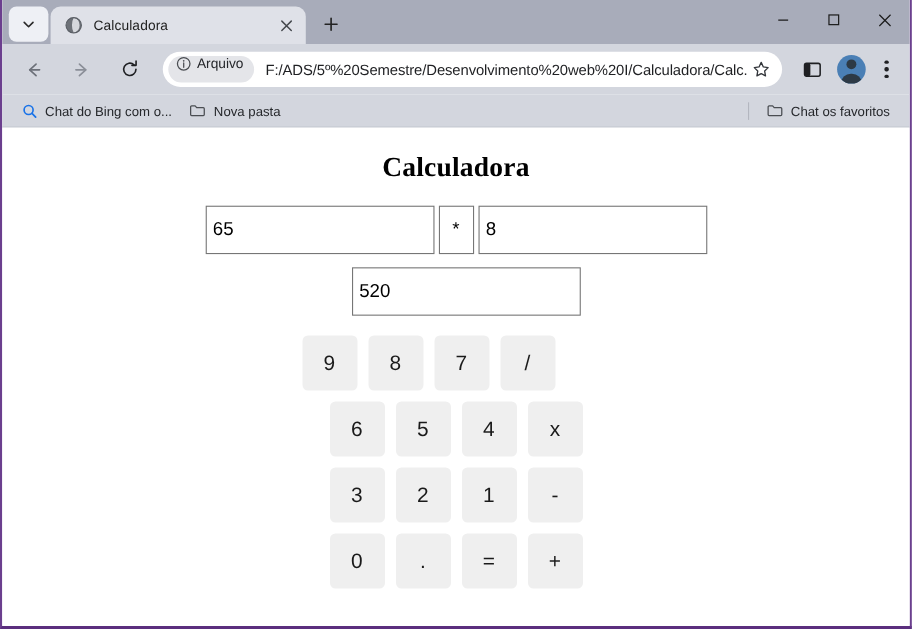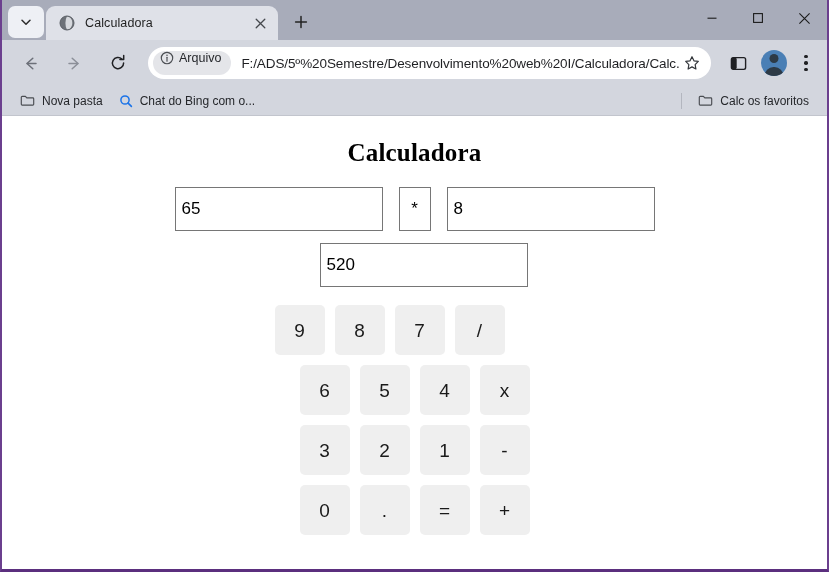--- a/index.html
+++ b/index.html
@@ -254,21 +254,21 @@
     margin: 0;
     padding-top: 23px;
     letter-spacing: 0.2px;
   }
 
   .row-inputs {
     display: flex;
     justify-content: center;
     align-items: flex-start;
     margin-top: 20px;
-    gap: 16px;
+    gap: 4px;
   }
   .calc-input {
     height: 44px;
     border: 1px solid #767676;
     background: #ffffff;
     font-family: "Liberation Sans", sans-serif;
     font-size: 17px;
     color: #000000;
     padding: 0 6px;
     outline: none;
@@ -428,47 +428,47 @@
       <i></i>
         <i></i>
         <i></i>
     </div>
   </div>
 
   <div class="bookmarks">
 
     <div class="bm">
       <span class="bmicon">
-        <svg width="15" height="15" viewBox="0 0 15 15">
-          <path d="M1.3 4.2 a0.9 0.9 0 0 1 0.9 -0.9 H5.4 L6.8 4.9 H12.8 a0.9 0.9 0 0 1 0.9 0.9 V11.2 a0.9 0.9 0 0 1 -0.9 0.9 H2.2 a0.9 0.9 0 0 1 -0.9 -0.9 Z" fill="none" stroke="#4a4d52" stroke-width="1.15" stroke-linejoin="round"></path>
-        </svg>
-      </span>
-      <span class="bmlabel">Nova pasta</span>
-    </div>
-
-    <div class="bm">
-      <span class="bmicon">
         <svg width="14" height="14" viewBox="0 0 14 14">
           <circle cx="6" cy="6" r="4.1" fill="none" stroke="#1a73e8" stroke-width="1.5"></circle>
           <path d="M9.1 9.1 L12.4 12.4" stroke="#1a73e8" stroke-width="1.6" stroke-linecap="round"></path>
         </svg>
       </span>
       <span class="bmlabel">Chat do Bing com o...</span>
     </div>
-
-    <div class="bm-spacer"></div>
-    <div class="bm-divider"></div>
 
     <div class="bm">
       <span class="bmicon">
         <svg width="15" height="15" viewBox="0 0 15 15">
           <path d="M1.3 4.2 a0.9 0.9 0 0 1 0.9 -0.9 H5.4 L6.8 4.9 H12.8 a0.9 0.9 0 0 1 0.9 0.9 V11.2 a0.9 0.9 0 0 1 -0.9 0.9 H2.2 a0.9 0.9 0 0 1 -0.9 -0.9 Z" fill="none" stroke="#4a4d52" stroke-width="1.15" stroke-linejoin="round"></path>
         </svg>
       </span>
-      <span class="bmlabel">Calc os favoritos</span>
+      <span class="bmlabel">Nova pasta</span>
+    </div>
+
+    <div class="bm-spacer"></div>
+    <div class="bm-divider"></div>
+
+    <div class="bm">
+      <span class="bmicon">
+        <svg width="15" height="15" viewBox="0 0 15 15">
+          <path d="M1.3 4.2 a0.9 0.9 0 0 1 0.9 -0.9 H5.4 L6.8 4.9 H12.8 a0.9 0.9 0 0 1 0.9 0.9 V11.2 a0.9 0.9 0 0 1 -0.9 0.9 H2.2 a0.9 0.9 0 0 1 -0.9 -0.9 Z" fill="none" stroke="#4a4d52" stroke-width="1.15" stroke-linejoin="round"></path>
+        </svg>
+      </span>
+      <span class="bmlabel">Chat os favoritos</span>
     </div>
   </div>
 
   <div class="page">
 
     <h1 class="page-title">Calculadora</h1>
 
     <div class="row-inputs">
       <input class="calc-input operand" type="text" value="65" style="">
       <input class="calc-input operator" type="text" value="*" style="">

